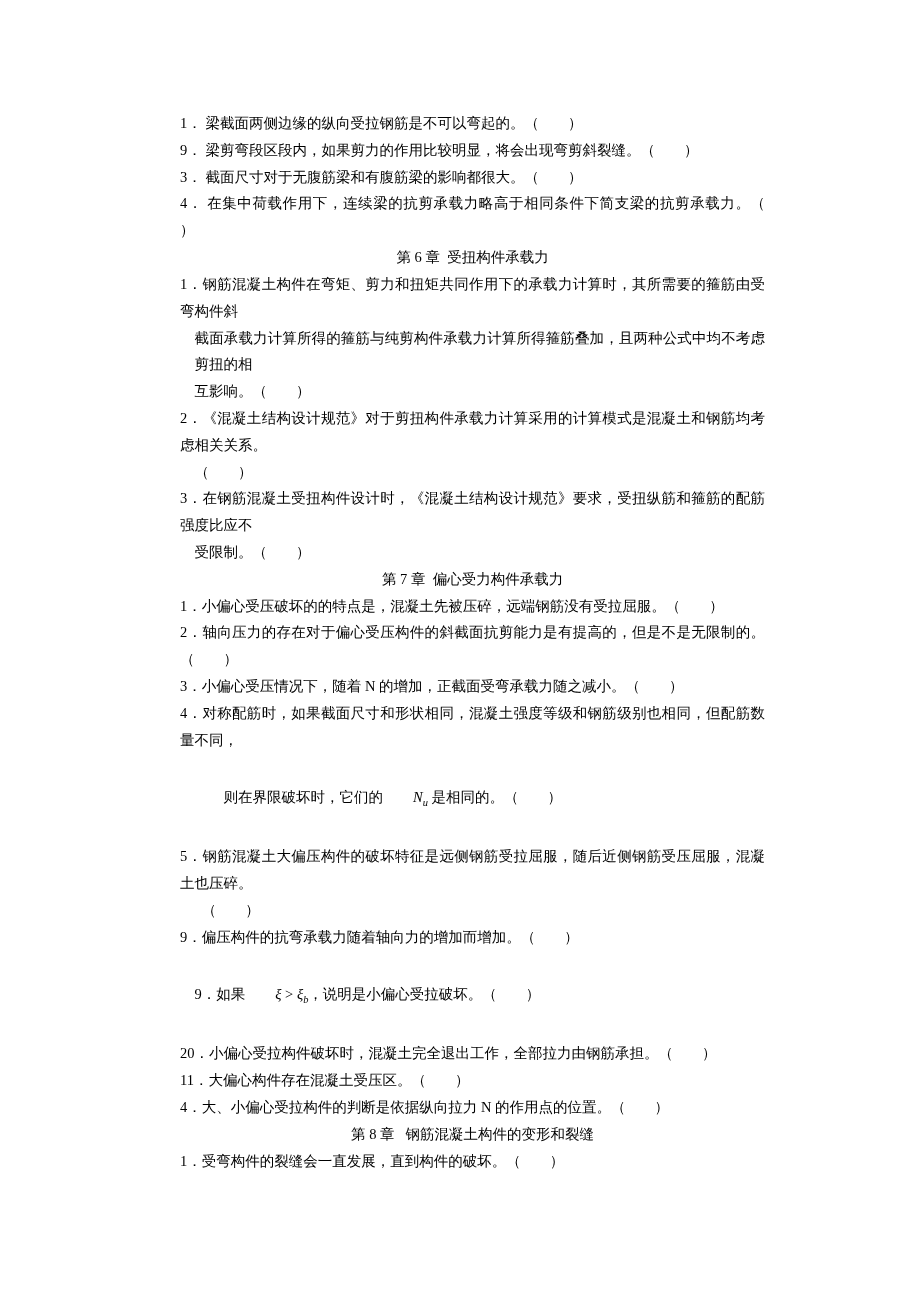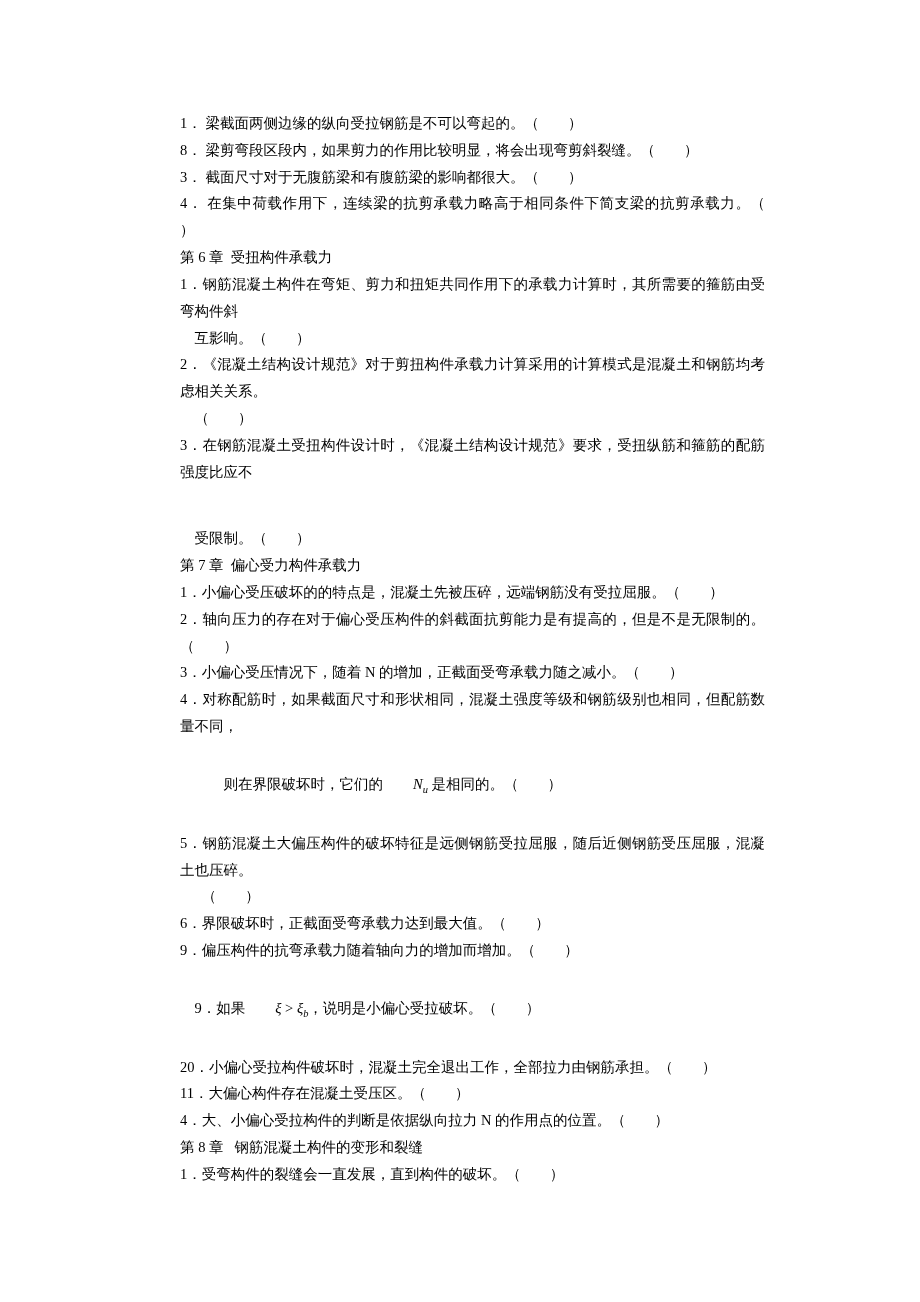--- a/index.html
+++ b/index.html
@@ -18,20 +18,21 @@
     padding: 110px 155px 40px 180px;
     box-sizing: border-box;
     position: relative;
   }
   .line {
     text-align: justify;
     text-justify: inter-ideograph;
     white-space: pre-wrap;
   }
   .chapter {
+    text-align: center;
     font-weight: normal;
   }
   .math {
     font-family: "Times New Roman", serif;
     font-style: italic;
     padding-left: 30px;
   }
   .sub {
     font-size: 0.72em;
     vertical-align: sub;
@@ -40,50 +41,50 @@
   .upright {
     font-style: normal;
   }
 </style>
 </head>
 <body>
 
 <div class="page">
 
   <div class="line">1． 梁截面两侧边缘的纵向受拉钢筋是不可以弯起的。（        ）</div>
-  <div class="line">8． 梁剪弯段区段内，如果剪力的作用比较明显，将会出现弯剪斜裂缝。（        ）</div>
+  <div class="line">9． 梁剪弯段区段内，如果剪力的作用比较明显，将会出现弯剪斜裂缝。（        ）</div>
   <div class="line">3． 截面尺寸对于无腹筋梁和有腹筋梁的影响都很大。（        ）</div>
   <div class="line">4． 在集中荷载作用下，连续梁的抗剪承载力略高于相同条件下简支梁的抗剪承载力。（     ）</div>
 
   <div class="line chapter">第 6 章  受扭构件承载力</div>
 
   <div class="line">1．钢筋混凝土构件在弯矩、剪力和扭矩共同作用下的承载力计算时，其所需要的箍筋由受弯构件斜</div>
+  <div class="line" style="padding-left:1em;">截面承载力计算所得的箍筋与纯剪构件承载力计算所得箍筋叠加，且两种公式中均不考虑剪扭的相</div>
   <div class="line" style="padding-left:1em;">互影响。（        ）</div>
 
   <div class="line">2．《混凝土结构设计规范》对于剪扭构件承载力计算采用的计算模式是混凝土和钢筋均考虑相关关系。</div>
   <div class="line" style="padding-left:1em;">（        ）</div>
 
   <div class="line">3．在钢筋混凝土受扭构件设计时，《混凝土结构设计规范》要求，受扭纵筋和箍筋的配筋强度比应不</div>
-  <div class="line" style="padding-left:1em;margin-top:40px;">受限制。（        ）</div>
+  <div class="line" style="padding-left:1em;">受限制。（        ）</div>
 
   <div class="line chapter">第 7 章  偏心受力构件承载力</div>
 
   <div class="line">1．小偏心受压破坏的的特点是，混凝土先被压碎，远端钢筋没有受拉屈服。（        ）</div>
   <div class="line">2．轴向压力的存在对于偏心受压构件的斜截面抗剪能力是有提高的，但是不是无限制的。（        ）</div>
   <div class="line">3．小偏心受压情况下，随着 N 的增加，正截面受弯承载力随之减小。（        ）</div>
   <div class="line">4．对称配筋时，如果截面尺寸和形状相同，混凝土强度等级和钢筋级别也相同，但配筋数量不同，</div>
 
   <div class="line" style="padding-left:2em; padding-top:4px; padding-bottom:4px;">
     <span>则在界限破坏时，它们的</span><span class="math"><span>N</span><span class="sub">u</span></span><span> 是相同的。（        ）</span>
   </div>
 
   <div class="line">5．钢筋混凝土大偏压构件的破坏特征是远侧钢筋受拉屈服，随后近侧钢筋受压屈服，混凝土也压碎。</div>
   <div class="line" style="padding-left:1.5em;">（        ）</div>
 
-  <div class="line">6．界限破坏时，正截面受弯承载力达到最大值。（        ）</div>
   <div class="line">9．偏压构件的抗弯承载力随着轴向力的增加而增加。（        ）</div>
 
 
   <div class="line" style="padding-top:4px; padding-bottom:4px;">
     <span>9．如果</span><span class="math"><span>ξ</span> <span class="upright">&gt;</span> <span>ξ</span><span class="sub">b</span></span><span>，说明是小偏心受拉破坏。（        ）</span>
   </div>
 
   <div class="line">20．小偏心受拉构件破坏时，混凝土完全退出工作，全部拉力由钢筋承担。（        ）</div>
   <div class="line">11．大偏心构件存在混凝土受压区。（        ）</div>
   <div class="line">4．大、小偏心受拉构件的判断是依据纵向拉力 N 的作用点的位置。（        ）</div>

